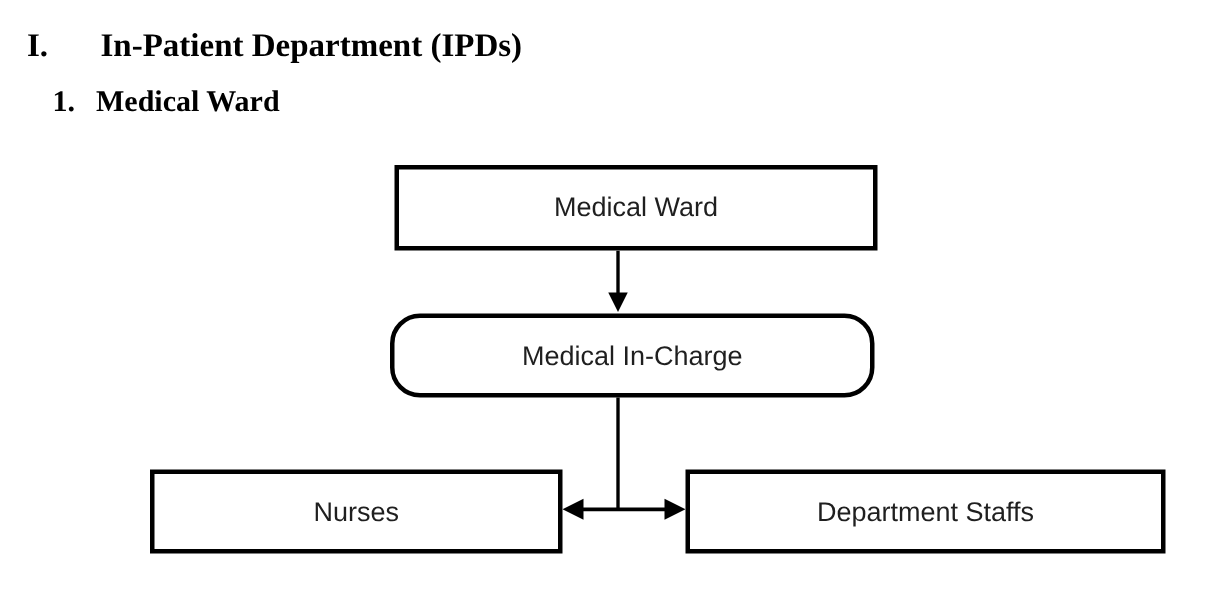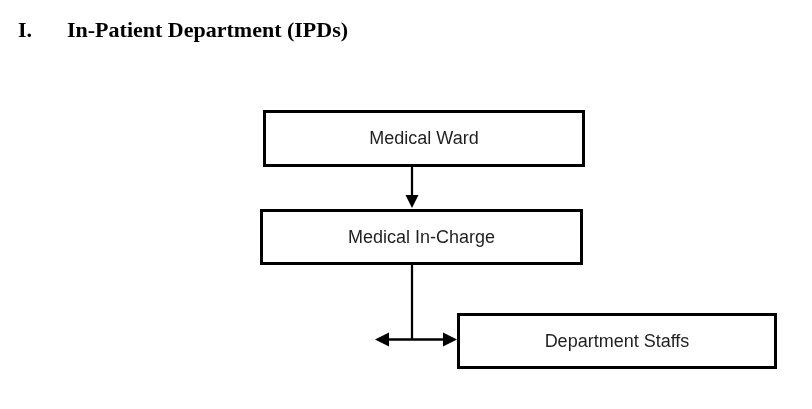--- a/index.html
+++ b/index.html
@@ -47,21 +47,21 @@
     background: #ffffff;
     display: flex;
     align-items: center;
     justify-content: center;
     font-family: "Liberation Sans", sans-serif;
     font-size: 18px;
     color: #1f1f1f;
     text-align: center;
   }
   #node-medical-ward      { left: 263px; top: 110px; width: 322px; height: 57px; }
-  #node-medical-in-charge { left: 260px; top: 209px; width: 323px; height: 56px; }
+  #node-medical-in-charge { left: 260px; top: 209px; width: 323px; height: 56px; border-radius: 20px; }
   #node-nurses            { left: 100px; top: 313px; width: 275px; height: 56px; }
   #node-supporting-staffs { left: 457px; top: 313px; width: 320px; height: 56px; }
   svg.connectors {
     position: absolute;
     left: 0;
     top: 0;
     width: 812px;
     height: 409px;
     pointer-events: none;
   }
@@ -70,20 +70,23 @@
 </style>
 </head>
 <body>
 
 <div class="page">
 
   <div class="heading" id="heading-main">
     <span class="numeral">I.</span><span>In-Patient Department (IPDs)</span>
   </div>
 
+  <div class="heading" id="heading-sub">
+    <span class="numeral">1.</span><span>Medical Ward</span>
+  </div>
 
   <svg class="connectors" viewBox="0 0 812 409">
 
     <line x1="412" y1="167" x2="412" y2="197" stroke-width="2.25"></line>
     <polygon points="405.5,195 418.5,195 412,208"></polygon>
 
     <line x1="412" y1="265" x2="412" y2="339" stroke-width="2.25"></line>
 
     <line x1="387" y1="339.5" x2="445" y2="339.5" stroke-width="2.5"></line>
     <polygon points="389,332.5 389,346.5 375,339.5"></polygon>
@@ -91,18 +94,21 @@
   </svg>
 
   <div class="node" id="node-medical-ward">
     <span>Medical Ward</span>
   </div>
 
   <div class="node" id="node-medical-in-charge">
     <span>Medical In-Charge</span>
   </div>
 
+  <div class="node" id="node-nurses">
+    <span>Nurses</span>
+  </div>
 
   <div class="node" id="node-supporting-staffs">
     <span>Department Staffs</span>
   </div>
 
 </div>
 
 </body></html>

